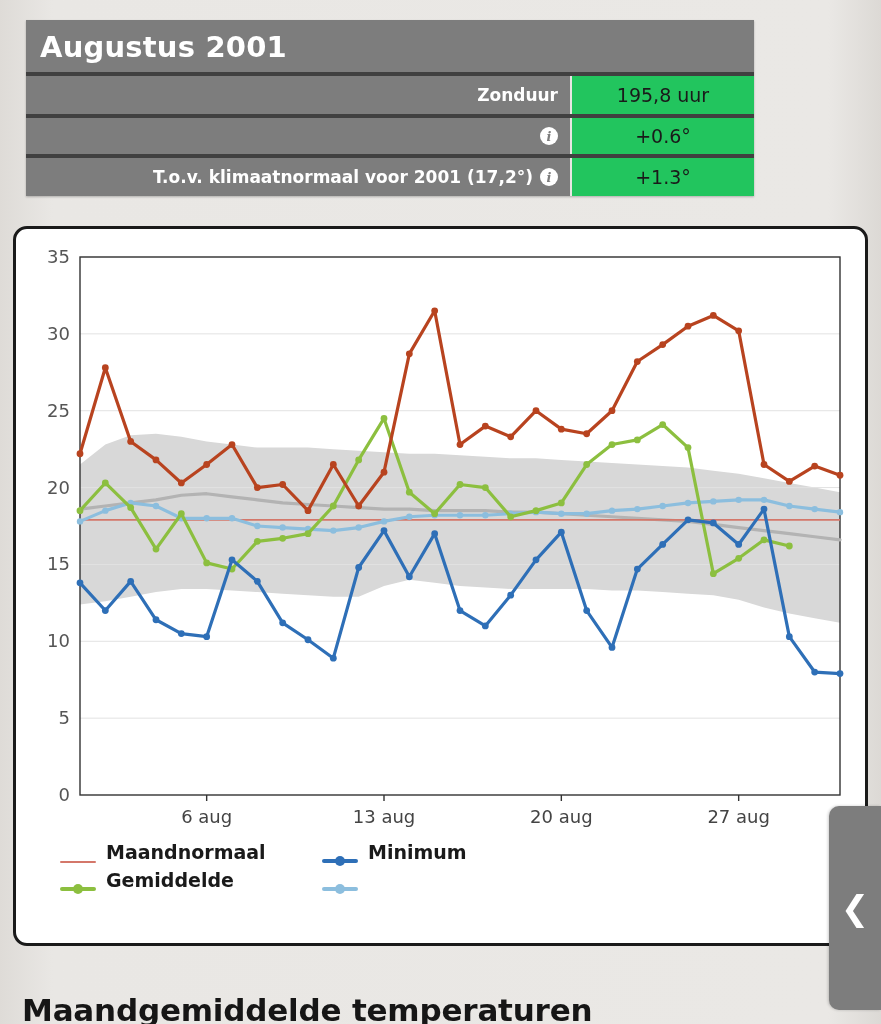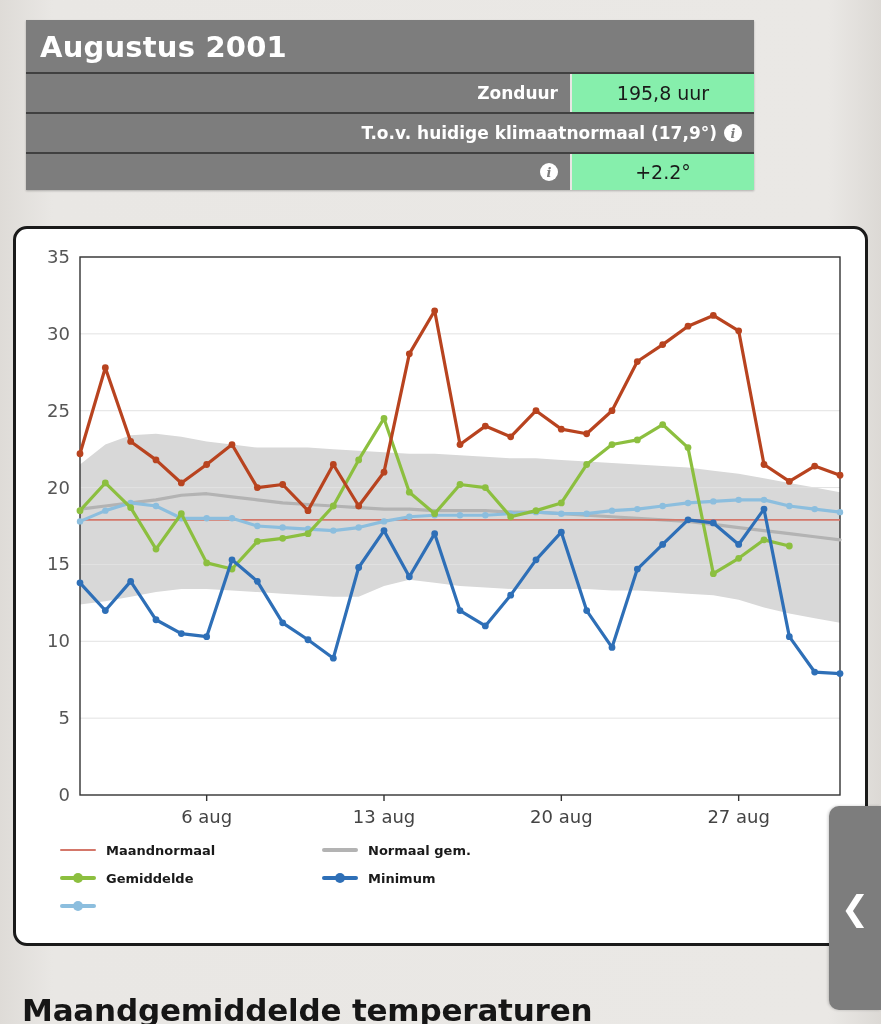--- a/index.html
+++ b/index.html
@@ -33,38 +33,38 @@
   .header-title {
     color: #ffffff;
     font-size: 29px;
     font-weight: bold;
     padding: 10px 0 8px 14px;
     letter-spacing: 0.2px;
   }
   .stat-row {
     display: flex;
     align-items: stretch;
-    border-top: 2px solid #404040;
+    border-top: 4px solid #404040;
   }
   .stat-label {
     flex: 1;
     text-align: right;
     color: #ffffff;
     font-size: 17px;
     font-weight: bold;
     padding: 9px 12px 9px 0;
     display: flex;
     align-items: center;
     justify-content: flex-end;
     gap: 7px;
     white-space: nowrap;
   }
   .stat-value {
     width: 182px;
-    background: #86efac;
+    background: #22c55e;
     color: #1a1a1a;
     font-size: 19px;
     text-align: center;
     display: flex;
     align-items: center;
     justify-content: center;
     border-left: 2px solid #e8e6e3;
   }
   .info-icon {
     display: inline-flex;
@@ -108,23 +108,23 @@
     position: absolute;
     left: 44px;
     top: 608px;
     width: 700px;
     display: grid;
     grid-template-columns: 262px 1fr;
     row-gap: 2px;
   }
   .legend-item {
     display: flex;
-    align-items: center;
+    align-items: flex-end;
     gap: 10px;
-    font-size: 13px;
+    font-size: 19px;
     font-weight: bold;
     color: #1a1a1a;
     height: 26px;
   }
   .legend-swatch {
     width: 36px;
     height: 4px;
     border-radius: 2px;
     flex: none;
   }
@@ -182,30 +182,31 @@
 
     <div class="stat-row">
       <div class="stat-label">
         <span>Zonduur</span>
       </div>
       <div class="stat-value">195,8 uur</div>
     </div>
 
     <div class="stat-row">
       <div class="stat-label">
-        <span>T.o.v. huidige klimaatnormaal (17,9°)</span>
         <span class="info-icon">i</span>
       </div>
+      <div class="stat-value">+0.6°</div>
     </div>
 
     <div class="stat-row">
       <div class="stat-label">
+        <span>T.o.v. klimaatnormaal voor 2001 (17,2°)</span>
         <span class="info-icon">i</span>
       </div>
-      <div class="stat-value">+2.2°</div>
+      <div class="stat-value">+1.3°</div>
     </div>
   </div>
 
   <div class="chart-card">
     <div class="plot-wrap">
       <svg class="chart" id="chart-svg" width="828" height="600" viewBox="0 0 828 600">
           <path d="M52,221.51428571428573L77.33333333333333,201.5314285714286L102.66666666666666,192.30857142857144L128,190.77142857142854L153.33333333333331,193.84571428571428L178.66666666666669,198.45714285714286L204,201.5314285714286L229.33333333333334,204.60571428571427L254.66666666666666,204.60571428571427L280,204.60571428571427L305.33333333333337,206.14285714285717L330.6666666666667,207.68L356,209.21714285714285L381.3333333333333,210.7542857142857L406.6666666666667,210.7542857142857L432,212.29142857142853L457.3333333333333,213.82857142857142L482.6666666666667,215.36571428571432L508,215.36571428571432L533.3333333333333,216.90285714285716L558.6666666666667,218.44L584,219.97714285714284L609.3333333333334,221.51428571428573L634.6666666666666,223.05142857142863L660,224.5885714285714L685.3333333333334,227.6628571428571L710.6666666666666,230.73714285714289L736,235.3485714285714L761.3333333333334,239.96000000000004L786.6666666666666,244.57142857142856L812,249.18285714285713L812,379.84000000000003L786.6666666666666,375.2285714285714L761.3333333333334,370.6171428571429L736,364.4685714285714L710.6666666666666,356.78285714285715L685.3333333333334,352.1714285714286L660,350.63428571428574L634.6666666666666,349.0971428571429L609.3333333333334,347.55999999999995L584,347.55999999999995L558.6666666666667,346.0228571428571L533.3333333333333,346.0228571428571L508,346.0228571428571L482.6666666666667,346.0228571428571L457.3333333333333,344.48571428571427L432,342.9485714285714L406.6666666666667,339.8742857142857L381.3333333333333,336.8L356,342.9485714285714L330.6666666666667,353.7085714285714L305.33333333333337,353.7085714285714L280,352.1714285714286L254.66666666666666,350.63428571428574L229.33333333333334,349.0971428571429L204,347.55999999999995L178.66666666666669,346.0228571428571L153.33333333333331,346.0228571428571L128,349.0971428571429L102.66666666666666,353.7085714285714L77.33333333333333,358.32L52,361.39428571428573Z" fill="#d8d8d8" stroke="none"></path>
           <line x1="52" y1="475.1428571428571" x2="812" y2="475.1428571428571" stroke="#e2e2e2" stroke-width="1"></line>
           <line x1="52" y1="398.2857142857143" x2="812" y2="398.2857142857143" stroke="#e2e2e2" stroke-width="1"></line>
           <line x1="52" y1="321.42857142857144" x2="812" y2="321.42857142857144" stroke="#e2e2e2" stroke-width="1"></line>
@@ -360,32 +361,28 @@
           <circle cx="812" cy="430.5657142857143" r="3.4" fill="#2e6fb7"></circle>
         </svg>
     </div>
 
     <div class="legend">
       <div class="legend-item">
         <span class="legend-swatch thin" style="background:#d4776a"></span>
         <span>Maandnormaal</span>
       </div>
       <div class="legend-item">
-        <span class="legend-swatch" style="background:#b3b3b3"></span>
-        <span>Normaal gem.</span>
+        <span class="legend-swatch legend-dot" style="background:#2e6fb7"></span>
+        <span>Minimum</span>
       </div>
       <div class="legend-item">
         <span class="legend-swatch legend-dot" style="background:#8cbf3f"></span>
         <span>Gemiddelde</span>
       </div>
       <div class="legend-item">
-        <span class="legend-swatch legend-dot" style="background:#2e6fb7"></span>
-        <span>Minimum</span>
-      </div>
-      <div class="legend-item">
         <span class="legend-swatch legend-dot" style="background:#8cbede"></span>
       </div>
     </div>
   </div>
 
   <div class="bottom-title">Maandgemiddelde temperaturen</div>
 
   <div class="side-tab">
     <span>❮</span>
   </div>

